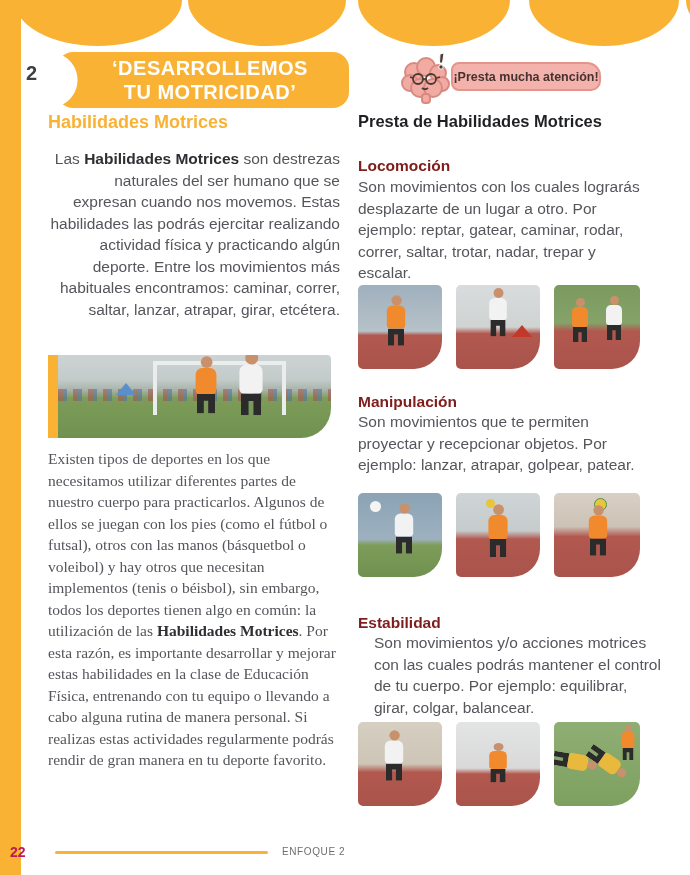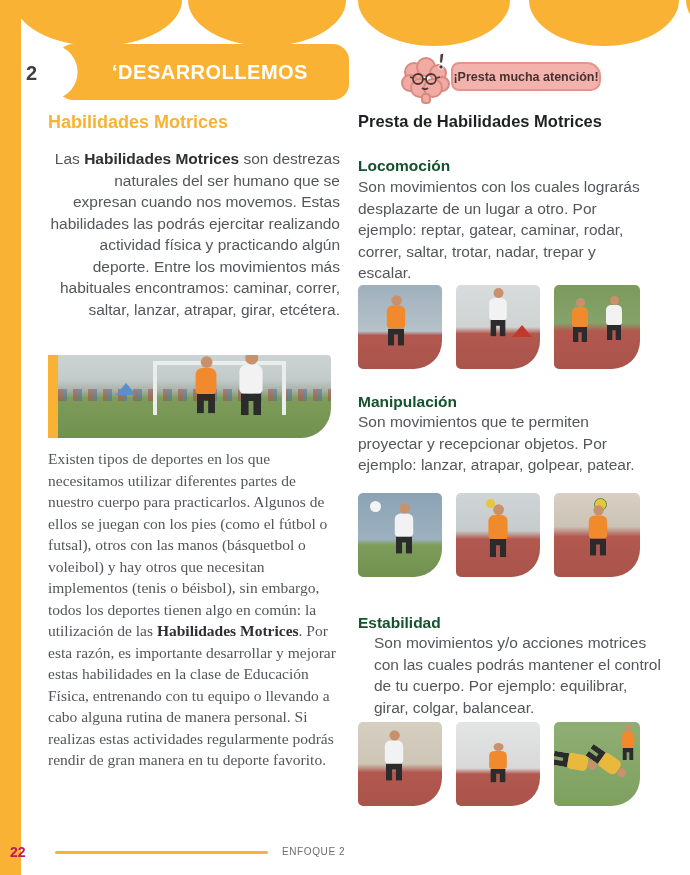--- a/index.html
+++ b/index.html
@@ -10,40 +10,40 @@
   .edge-bar{position:absolute;left:0;top:0;width:21px;height:875px;background:#F9B234;}
   .bump{position:absolute;top:-46px;height:92px;background:#F9B234;border-radius:50%;}
   .bump.b1{left:14px;width:168px;}
   .bump.b2{left:188px;width:158px;}
   .bump.b3{left:358px;width:152px;}
   .bump.b4{left:529px;width:150px;}
   .bump.b5{left:686px;width:160px;}
 
   
   .chapter-num{position:absolute;left:26px;top:62px;font-size:20px;font-weight:bold;color:#3f4042;}
-  .banner{position:absolute;left:57px;top:44px;width:292px;height:56px;
+  .banner{position:absolute;left:57px;top:52px;width:292px;height:56px;
           background:radial-gradient(circle 28px at -7px 50%, rgba(0,0,0,0) 27px, #F9B234 28px);
           border-radius:16px;display:flex;flex-direction:column;justify-content:center;
           text-align:center;padding-left:14px;box-sizing:border-box;}
   .banner span{display:block;color:#fff;font-weight:bold;font-size:20px;line-height:24px;letter-spacing:0.5px;}
 
   .badge-pill{position:absolute;left:451px;top:62px;width:150px;height:29px;
               background:#F3B3AC;border:2px solid #E5948B;border-radius:8px 14px 10px 8px;
               display:flex;align-items:center;justify-content:center;
               font-size:12.5px;font-weight:bold;color:#463230;box-sizing:border-box;}
   .brain{position:absolute;left:396px;top:50px;}
 
   .h-orange{position:absolute;left:48px;top:112px;font-size:18px;font-weight:bold;color:#F9B234;}
   .p-body{font-size:15.5px;line-height:21.5px;color:#54565b;}
   .p-body b{color:#2e2f33;}
   .p1{position:absolute;left:48px;top:148px;width:292px;text-align:right;}
   .p2{position:absolute;left:48px;top:448px;width:292px;font-family:Liberation Serif, serif;}
 
   .h-black{position:absolute;left:358px;top:112px;font-size:16.5px;font-weight:bold;color:#1f2023;}
-  .sec-title{position:absolute;left:358px;font-size:15.5px;font-weight:bold;color:#14532d;}
+  .sec-title{position:absolute;left:358px;font-size:15.5px;font-weight:bold;color:#7f1d1d;}
   .sec-text{position:absolute;left:358px;width:287px;}
 
   
   .photo{position:relative;overflow:hidden;border-radius:5px 5px 28px 5px;background:#ccc;}
   .photo-left-wrap{position:absolute;left:48px;top:355px;width:283px;height:83px;display:flex;}
   .accent-bar{width:10px;height:83px;background:#F9B234;flex:none;}
   .photo-left{width:273px;height:83px;border-radius:0 4px 30px 0;}
   .photo-row{position:absolute;left:358px;display:flex;gap:14px;}
   .photo-sm{width:84px;height:84px;}
   .photo-sm.wide{width:86px;}
@@ -83,20 +83,21 @@
   <div class="edge-bar"></div>
   <div class="bump b1"></div>
   <div class="bump b2"></div>
   <div class="bump b3"></div>
   <div class="bump b4"></div>
   <div class="bump b5"></div>
 
   <div class="chapter-num">2</div>
   <div class="banner">
     <span>‘DESARROLLEMOS</span>
+    <span>TU MOTRICIDAD’</span>
   </div>
 
   <svg class="brain" width="60" height="64" viewBox="0 0 60 64">
     <g stroke="#D98A80" stroke-width="2" fill="#F2ABA3">
       <circle cx="18" cy="22" r="9"></circle>
         <circle cx="30" cy="17" r="9"></circle>
         <circle cx="42" cy="23" r="8"></circle>
       <circle cx="14" cy="33" r="8"></circle>
         <circle cx="46" cy="34" r="7"></circle>
       <circle cx="24" cy="38" r="9"></circle>

